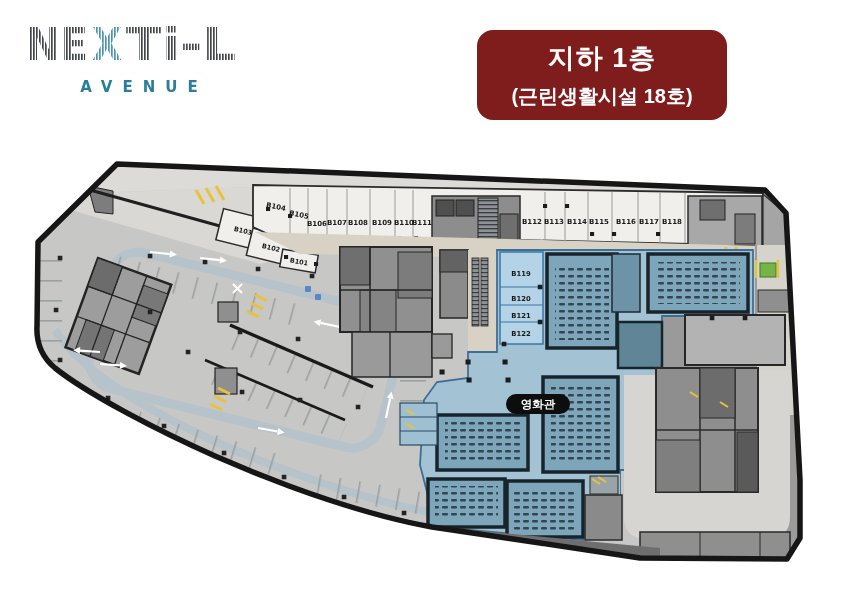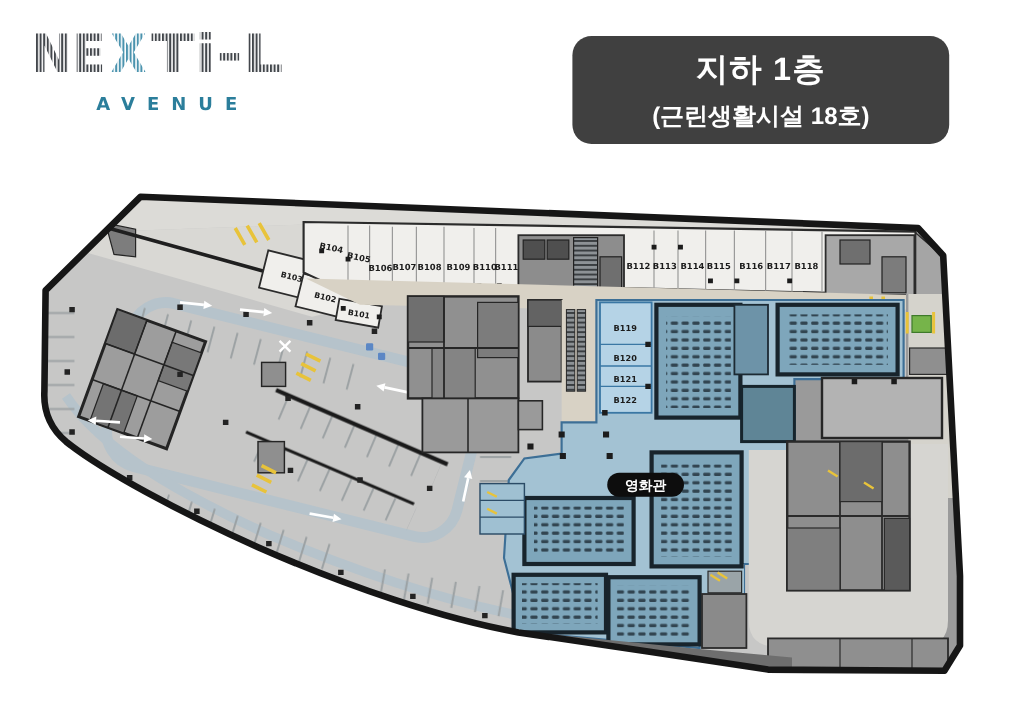--- a/index.html
+++ b/index.html
@@ -1,19 +1,19 @@
 <!DOCTYPE html>
 <html><head>
 <meta charset="utf-8">
 <style>
   html,body{margin:0;padding:0;background:#fff;}
   .page{position:relative;width:842px;height:595px;background:#ffffff;overflow:hidden;
         font-family:"Liberation Sans","DejaVu Sans",sans-serif;border-radius:24px;}
   .logo{position:absolute;left:24px;top:14px;width:240px;height:92px;}
-  .title-box{position:absolute;left:477px;top:30px;width:314px;height:90px;background:#404040;
+  .title-box{position:absolute;left:477px;top:30px;width:250px;height:90px;background:#7f1d1d;
              border-radius:16px;display:flex;flex-direction:column;align-items:center;justify-content:center;
              color:#fff;font-weight:bold;}
   .title-line1{font-size:27px;letter-spacing:1px;font-family:sans-serif;}
   .title-line2{font-size:20px;margin-top:7px;font-family:sans-serif;text-align:right;}
   .plan{position:absolute;left:0;top:0;width:842px;height:595px;}
   .lbl{font-family:"DejaVu Sans",sans-serif;font-weight:bold;fill:#1b1b1b;}
   .logo-main{font-family:"DejaVu Sans",sans-serif;font-weight:bold;font-size:44px;}
   .logo-sub{font-family:"DejaVu Sans",sans-serif;font-weight:bold;font-size:15px;letter-spacing:10px;}
 </style>
 </head>

